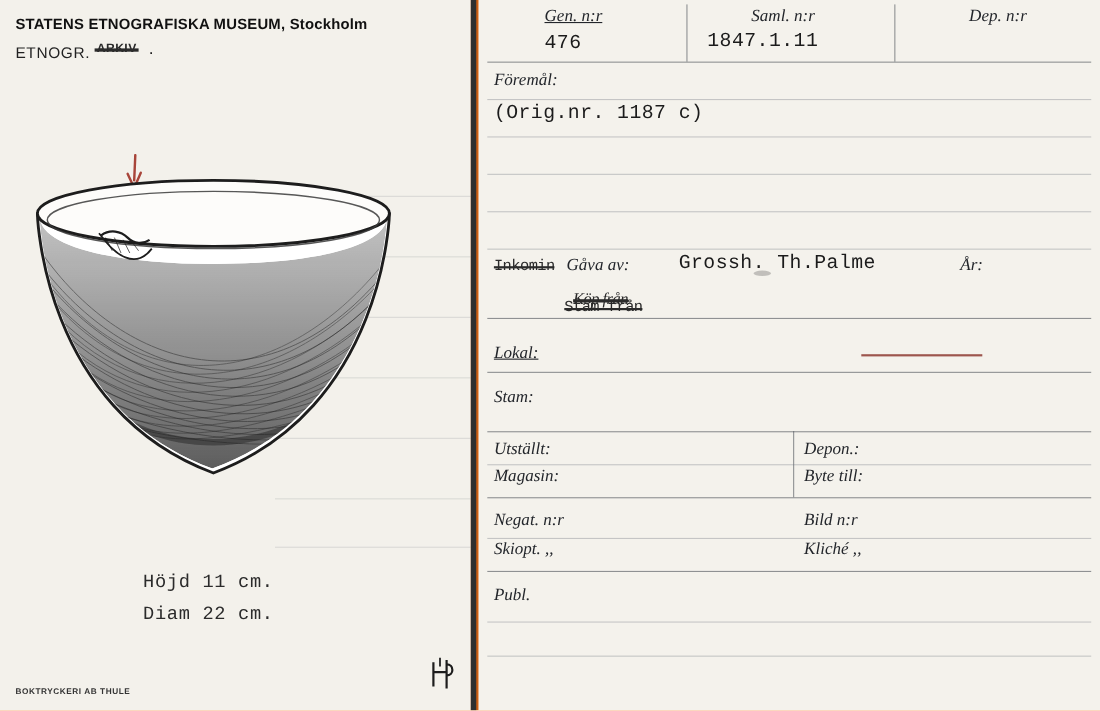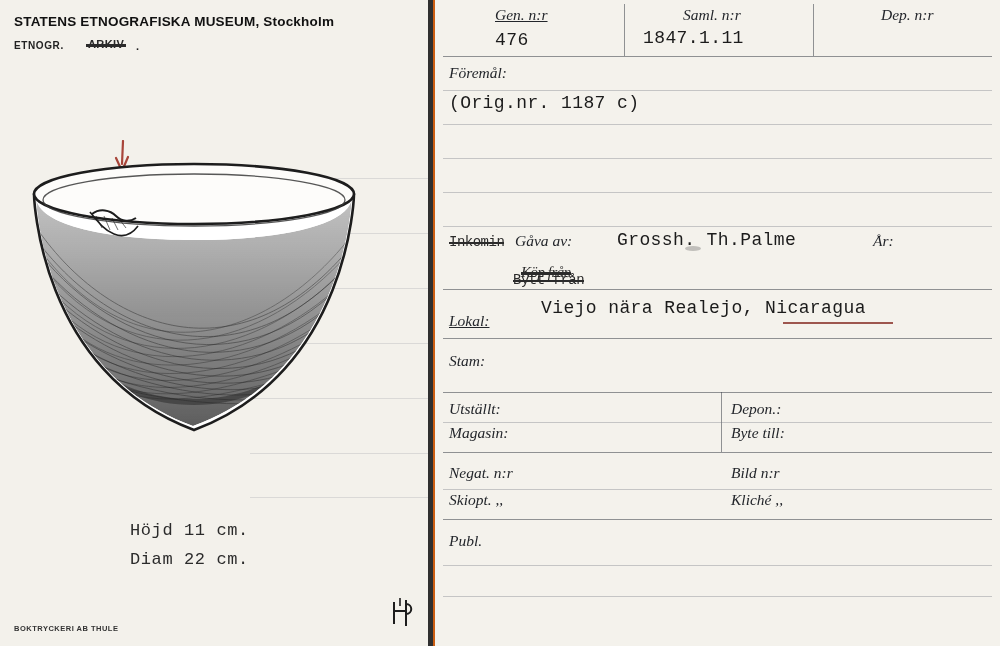--- a/index.html
+++ b/index.html
@@ -29,22 +29,22 @@
     left: 14px; top: 14px;
     font-size: 13.5px;
     font-weight: bold;
     letter-spacing: 0.2px;
     color: #111;
     white-space: nowrap;
   }
   .etnogr-label {
     position: absolute;
     left: 14px; top: 40px;
-    font-size: 10px;
-    font-weight: bold;
+    font-size: 14px;
+    font-weight: normal;
     letter-spacing: 0.6px;
     color: #222;
   }
   .etnogr-strike {
     position: absolute;
     left: 88px; top: 38px;
     font-size: 11px;
     font-weight: bold;
     letter-spacing: 0.4px;
     color: #2a2a2a;
@@ -320,25 +320,24 @@
     <div class="rule" style="top:226px;"></div>
 
     <div class="struck" style="left:14px; top:234px;">Inkomin</div>
     <div class="lbl" style="left:80px; top:232px;">Gåva av:</div>
     <div class="val big" style="left:182px; top:230px;">Grossh. Th.Palme</div>
     <div class="lbl" style="left:438px; top:232px;">År:</div>
     <div class="val" style="left:478px; top:232px;"></div>
     <div class="ink-smudge" style="left:250px; top:246px; width:16px; height:5px;"></div>
 
     <div class="struck" style="left:86px; top:264px; font-family:'Liberation Serif',serif; font-style:italic; font-size:15px;">Köp från</div>
-    <div class="struck" style="left:78px; top:272px;">Bytt från</div>
+    <div class="struck" style="left:78px; top:272px;">Stam från</div>
     <div class="rule strong" style="top:289px;"></div>
 
     <div class="lbl" style="left:14px; top:312px;text-decoration:underline;">Lokal:</div>
-    <div class="val big" style="left:106px; top:298px;">Viejo nära Realejo, Nicaragua</div>
     <div class="underline-red" style="left:348px; top:322px; width:110px;"></div>
     <div class="rule strong" style="top:338px;"></div>
 
     <div class="lbl" style="left:14px; top:352px;">Stam:</div>
     <div class="val" style="left:106px; top:352px;"></div>
     <div class="rule strong" style="top:392px;"></div>
 
     <div class="vline" style="left:286px; top:392px; height:60px;"></div>
     <div class="lbl" style="left:14px; top:400px;">Utställt:</div>
     <div class="val" style="left:140px; top:400px;"></div>

